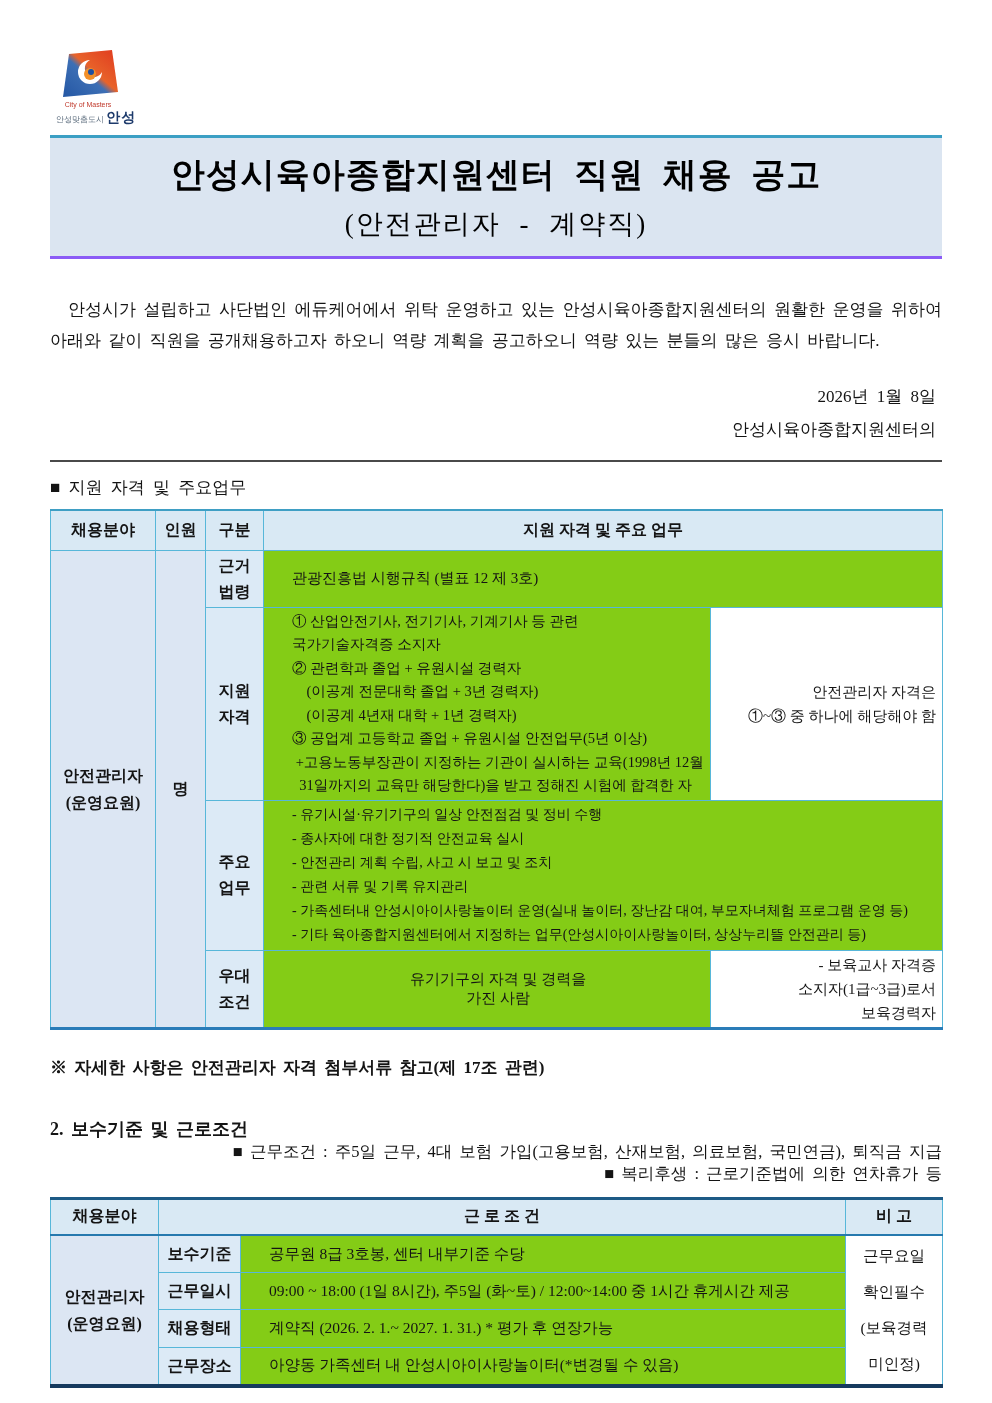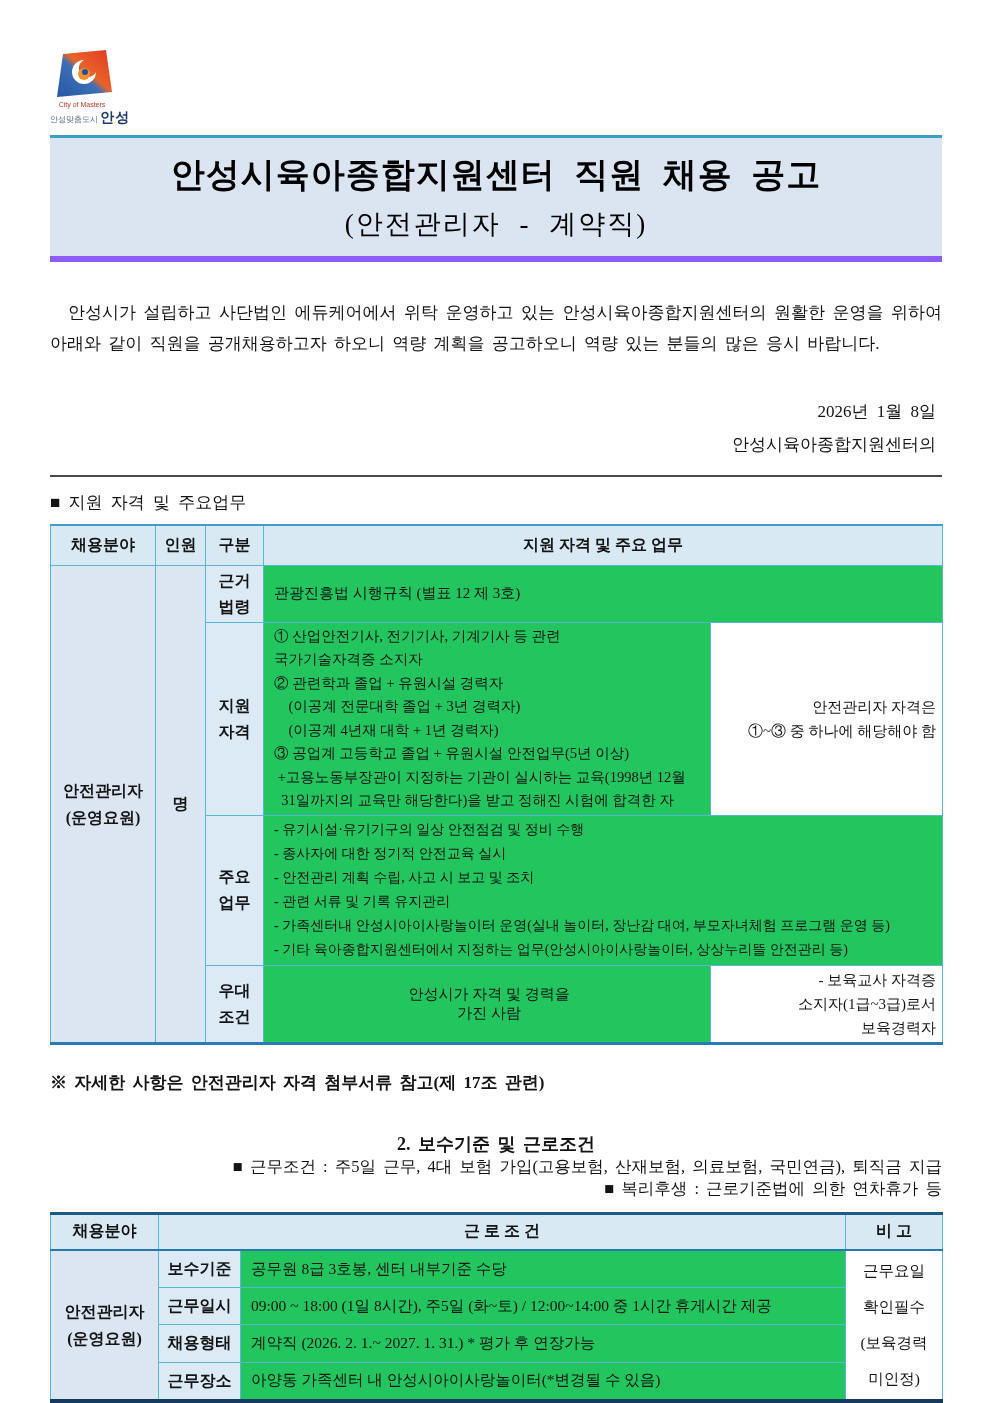--- a/index.html
+++ b/index.html
@@ -5,68 +5,68 @@
   * { margin:0; padding:0; box-sizing:border-box; }
   html,body { background:#ffffff; }
   body {
     width:992px; height:1403px;
     font-family:"Liberation Serif","DejaVu Serif",serif;
     color:#141414;
   }
   .page { position:relative; width:992px; height:1403px; padding:50px 50px 0 50px; overflow:hidden; }
 
   
-  .logo { width:110px; }
+  .logo { width:110px; margin-left:6px; }
   .logo-mark { display:block; margin-left:4px; }
   .logo-en { font-family:"Liberation Sans",sans-serif; font-size:7px; color:#c0392b; text-align:center; width:64px; margin-top:1px; }
   .logo-kr { font-family:"Liberation Sans",sans-serif; font-size:8px; color:#5a6b7c; width:110px; margin-top:1px; white-space:nowrap; }
   .logo-kr b { font-size:14px; color:#1d3a6b; letter-spacing:1px; }
 
   
   .banner {
     margin-top:8px; background:#dbe5f1;
-    border-top:3px solid #3b9fc4; border-bottom:6px solid #8b5cf6;
+    border-top:3px solid #3b9fc4; border-bottom:3px solid #8b5cf6;
     text-align:center; padding:14px 0 14px 0;
   }
   .banner-title { font-size:34px; font-weight:bold; letter-spacing:1px; word-spacing:9px; color:#000; }
   .banner-sub { font-size:27px; margin-top:8px; letter-spacing:2px; word-spacing:10px; color:#000; }
 
   .intro {
     margin-top:35px; font-size:17px; line-height:31px;
     text-align:justify; word-break:keep-all; text-indent:18px; word-spacing:3px;
   }
-  .dates { margin-top:36px; text-align:right; font-size:17px; line-height:33px; padding-right:6px; word-spacing:4px; }
+  .dates { margin-top:24px; text-align:right; font-size:17px; line-height:33px; padding-right:6px; word-spacing:4px; }
 
   hr.rule { border:none; border-top:2px solid #4a4a4a; margin-top:14px; }
 
   .sec-h { font-size:18px; font-weight:bold; margin-top:18px; word-spacing:3px; }
   .sub-h { font-size:17px; margin-top:14px; word-spacing:4px; }
   .bullet { font-size:16.5px; word-spacing:3px; white-space:nowrap;text-align:right; }
 
   table { border-collapse:collapse; table-layout:fixed; width:892px; }
   th, td { border:1.5px solid #57b7d9; padding:2px 6px; vertical-align:middle;margin-left:40px; }
   th { background:#d9e9f4; font-weight:bold; font-size:16px; text-align:center; }
   .pre { white-space:pre-wrap; }
 
   .t1 { margin-top:10px; border-top:2.5px solid #3f9fc4; border-bottom:3px solid #2a7cb8; font-size:15px; }
   .t2 { margin-top:12px; border-top:3px solid #1d5a85; border-bottom:4px solid #163a5e; font-size:15.5px; }
   .t2 tr.hd th { border-bottom:2.5px solid #2679ae; }
 
   td.cat, td.cnt { background:#dce6f3; text-align:center; font-weight:bold; font-size:16px; line-height:27px; }
   td.lbl { background:#dceaf6; text-align:center; font-weight:bold; font-size:16px; line-height:26px; }
-  td.val { background:#22c55e; text-align:left; padding-left:10px; }
+  td.val { background:#84cc16; text-align:left; padding-left:28px; }
   td.center { text-align:center; }
   .qual { line-height:23.5px; font-size:14.5px; }
   .duty { line-height:24px; font-size:14px; }
   .notecell { background:#ffffff; text-align:right; font-size:15px; line-height:24px; }
   .prefnote { background:#ffffff; text-align:right; font-size:15px; line-height:24px; padding-left:24px; vertical-align:middle; }
   td.remark { background:#ffffff; text-align:center; font-size:15.5px; line-height:36px; }
 
   .note-line { margin-top:26px; font-size:17px; font-weight:bold; word-spacing:3px; }
-  .sec2 { margin-top:38px;text-align:center; }
+  .sec2 { margin-top:38px; }
 </style>
 </head>
 <body>
 
 <div class="page">
 
   <div class="logo">
     <svg class="logo-mark" width="64" height="50" viewBox="0 0 64 50">
       <defs>
         <linearGradient id="lgm" x1="0" y1="1" x2="1" y2="0">
@@ -144,21 +144,21 @@
       <td class="val pre duty" colspan="2">- 유기시설·유기기구의 일상 안전점검 및 정비 수행
 - 종사자에 대한 정기적 안전교육 실시
 - 안전관리 계획 수립, 사고 시 보고 및 조치
 - 관련 서류 및 기록 유지관리
 - 가족센터내 안성시아이사랑놀이터 운영(실내 놀이터, 장난감 대여, 부모자녀체험 프로그램 운영 등)
 - 기타 육아종합지원센터에서 지정하는 업무(안성시아이사랑놀이터, 상상누리뜰 안전관리 등)</td>
     </tr>
     <tr style="height:78px">
       <td class="lbl pre">우대
 조건</td>
-      <td class="val pre center">안성시가 자격 및 경력을
+      <td class="val pre center">유기기구의 자격 및 경력을
 가진 사람</td>
       <td class="prefnote pre">- 보육교사 자격증
   소지자(1급~3급)로서
   보육경력자</td>
     </tr>
   </tbody>
     </table>
 
   <div class="note-line">※ 자세한 사항은 안전관리자 자격 첨부서류 참고(제 17조 관련)</div>
 

